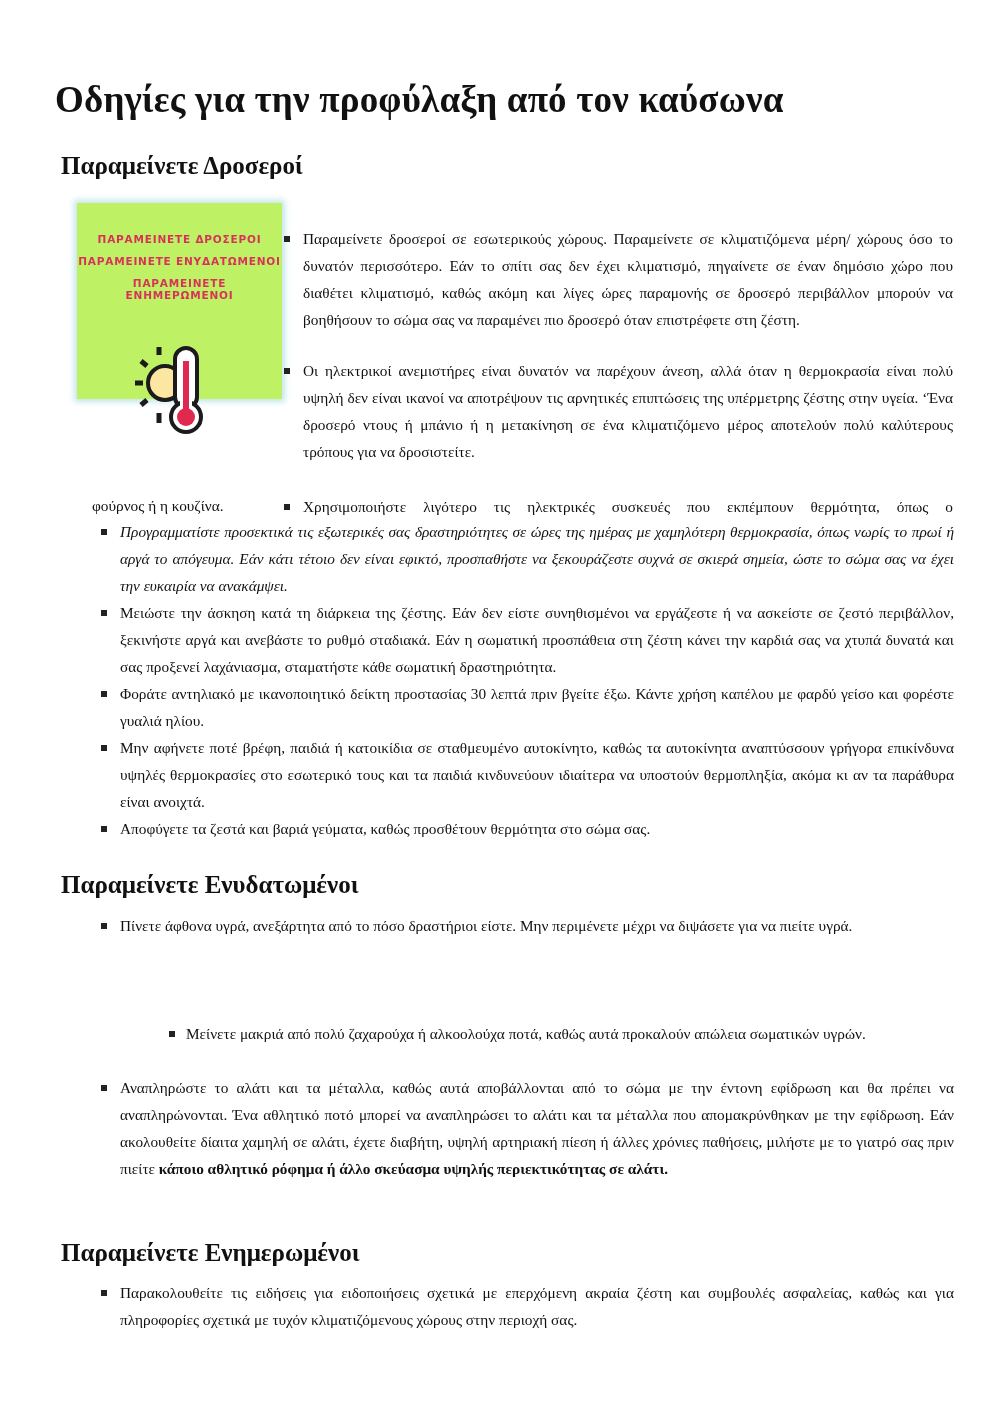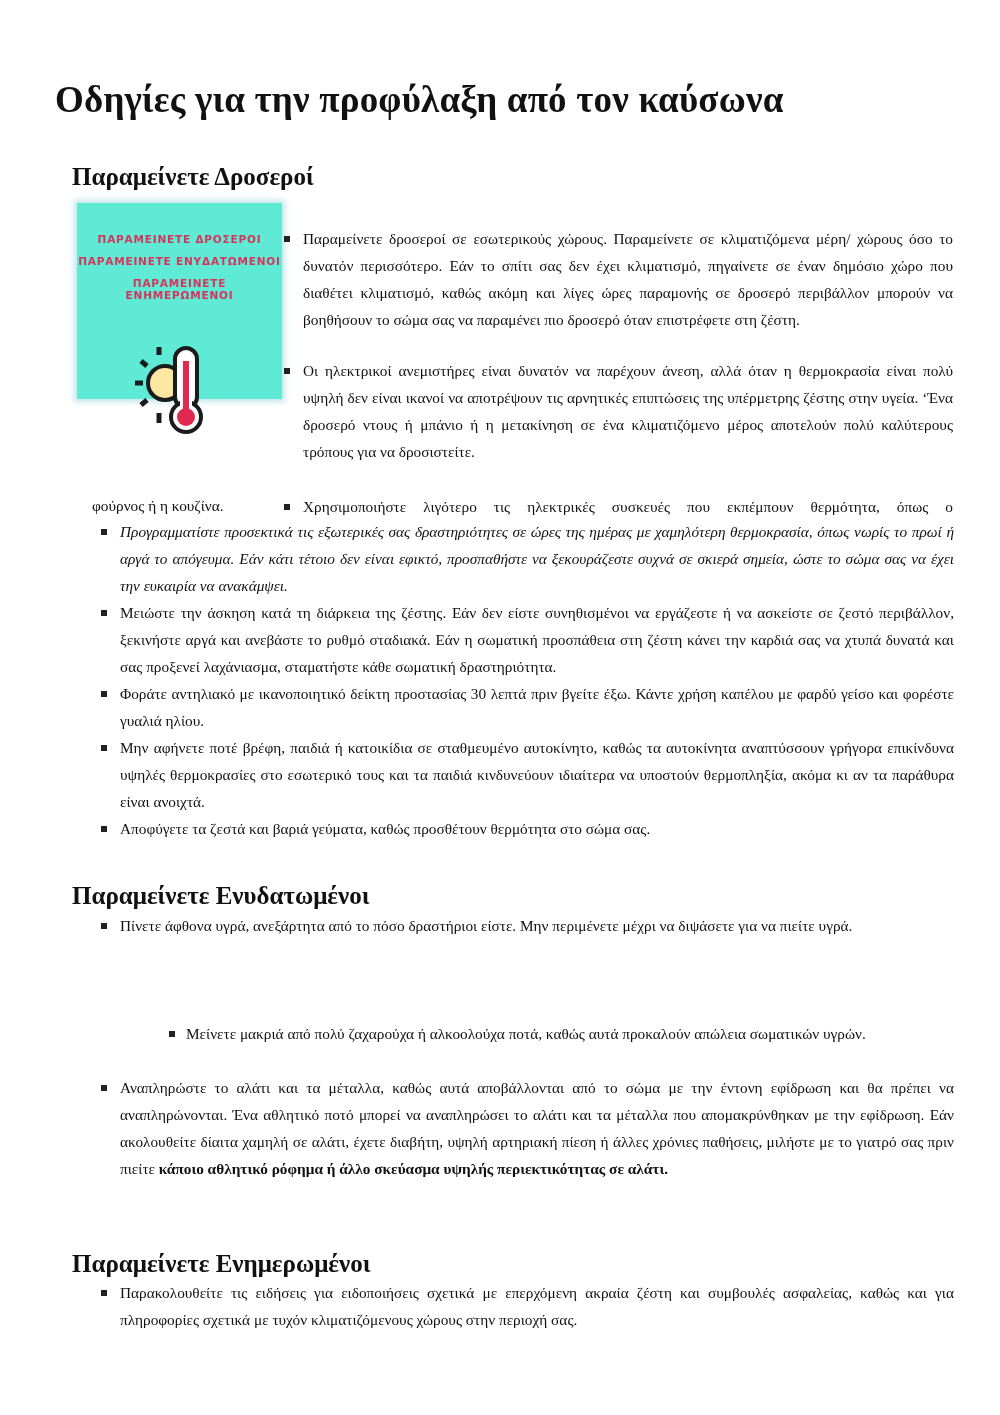--- a/index.html
+++ b/index.html
@@ -1,24 +1,24 @@
 <!DOCTYPE html>
 <html><head>
 <meta charset="utf-8">
 <style>
   html, body { margin: 0; padding: 0; background: #ffffff; }
   body { width: 1000px; height: 1415px; position: relative; overflow: hidden;
          font-family: "Liberation Serif", "DejaVu Serif", serif; color: #111; }
   .page { position: absolute; left: 0; top: 0; width: 1000px; height: 1415px; }
   h1 { position: absolute; left: 55px; top: 78px; margin: 0; font-size: 37px; font-weight: bold;
        font-family: "Liberation Serif", serif; letter-spacing: 0.2px; }
-  h2 { position: absolute; left: 55px; margin: 17px; font-size: 25px; font-weight: bold;
+  h2 { position: absolute; left: 55px; margin: 6px; font-size: 25px; font-weight: bold;
        font-family: "Liberation Serif", serif; text-align: center; }
   .poster { position: absolute; left: 77px; top: 203px; width: 205px; height: 196px;
-            background: #5eead4; box-shadow: 0 0 6px 3px #c3e6ea; }
+            background: #bef264; box-shadow: 0 0 6px 3px #c3e6ea; }
   .poster .ptxt { position: absolute; left: 0; width: 205px; text-align: center;
                   font-family: "DejaVu Sans", sans-serif; font-weight: bold; font-size: 10.5px;
                   color: #d8325a; letter-spacing: 0.8px; }
   .poster svg { position: absolute; left: 52px; top: 140px; }
   .item { position: absolute; font-size: 15.3px; line-height: 27px; text-align: justify; }
   .item .bullet { position: absolute; width: 6px; height: 6px; background: #222; top: 11px; }
   .item .txt { display: block; }
   .bold { font-weight: bold; margin-top: 32px; }
 </style>
 </head>

